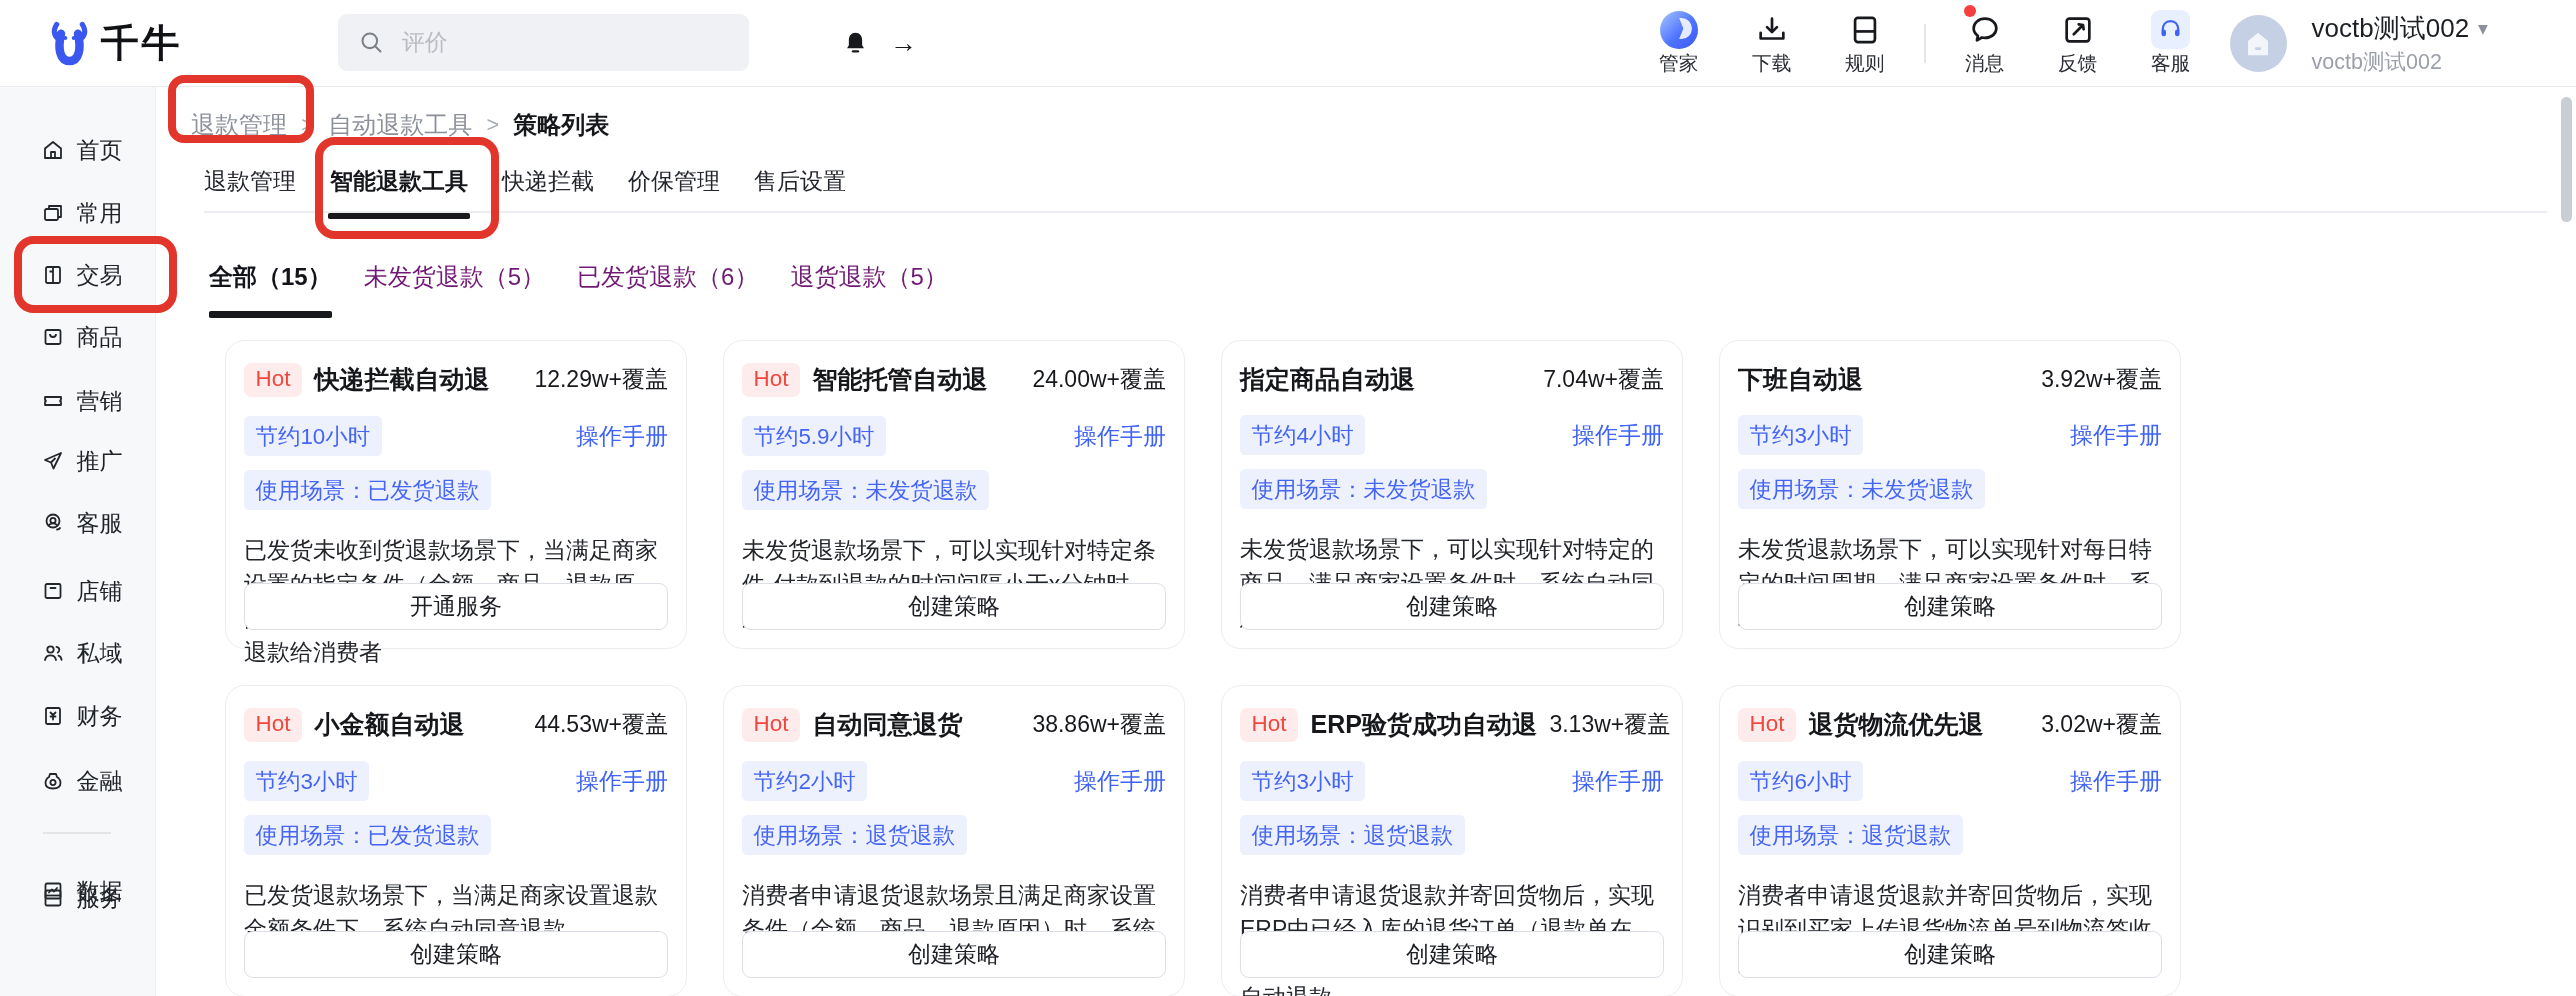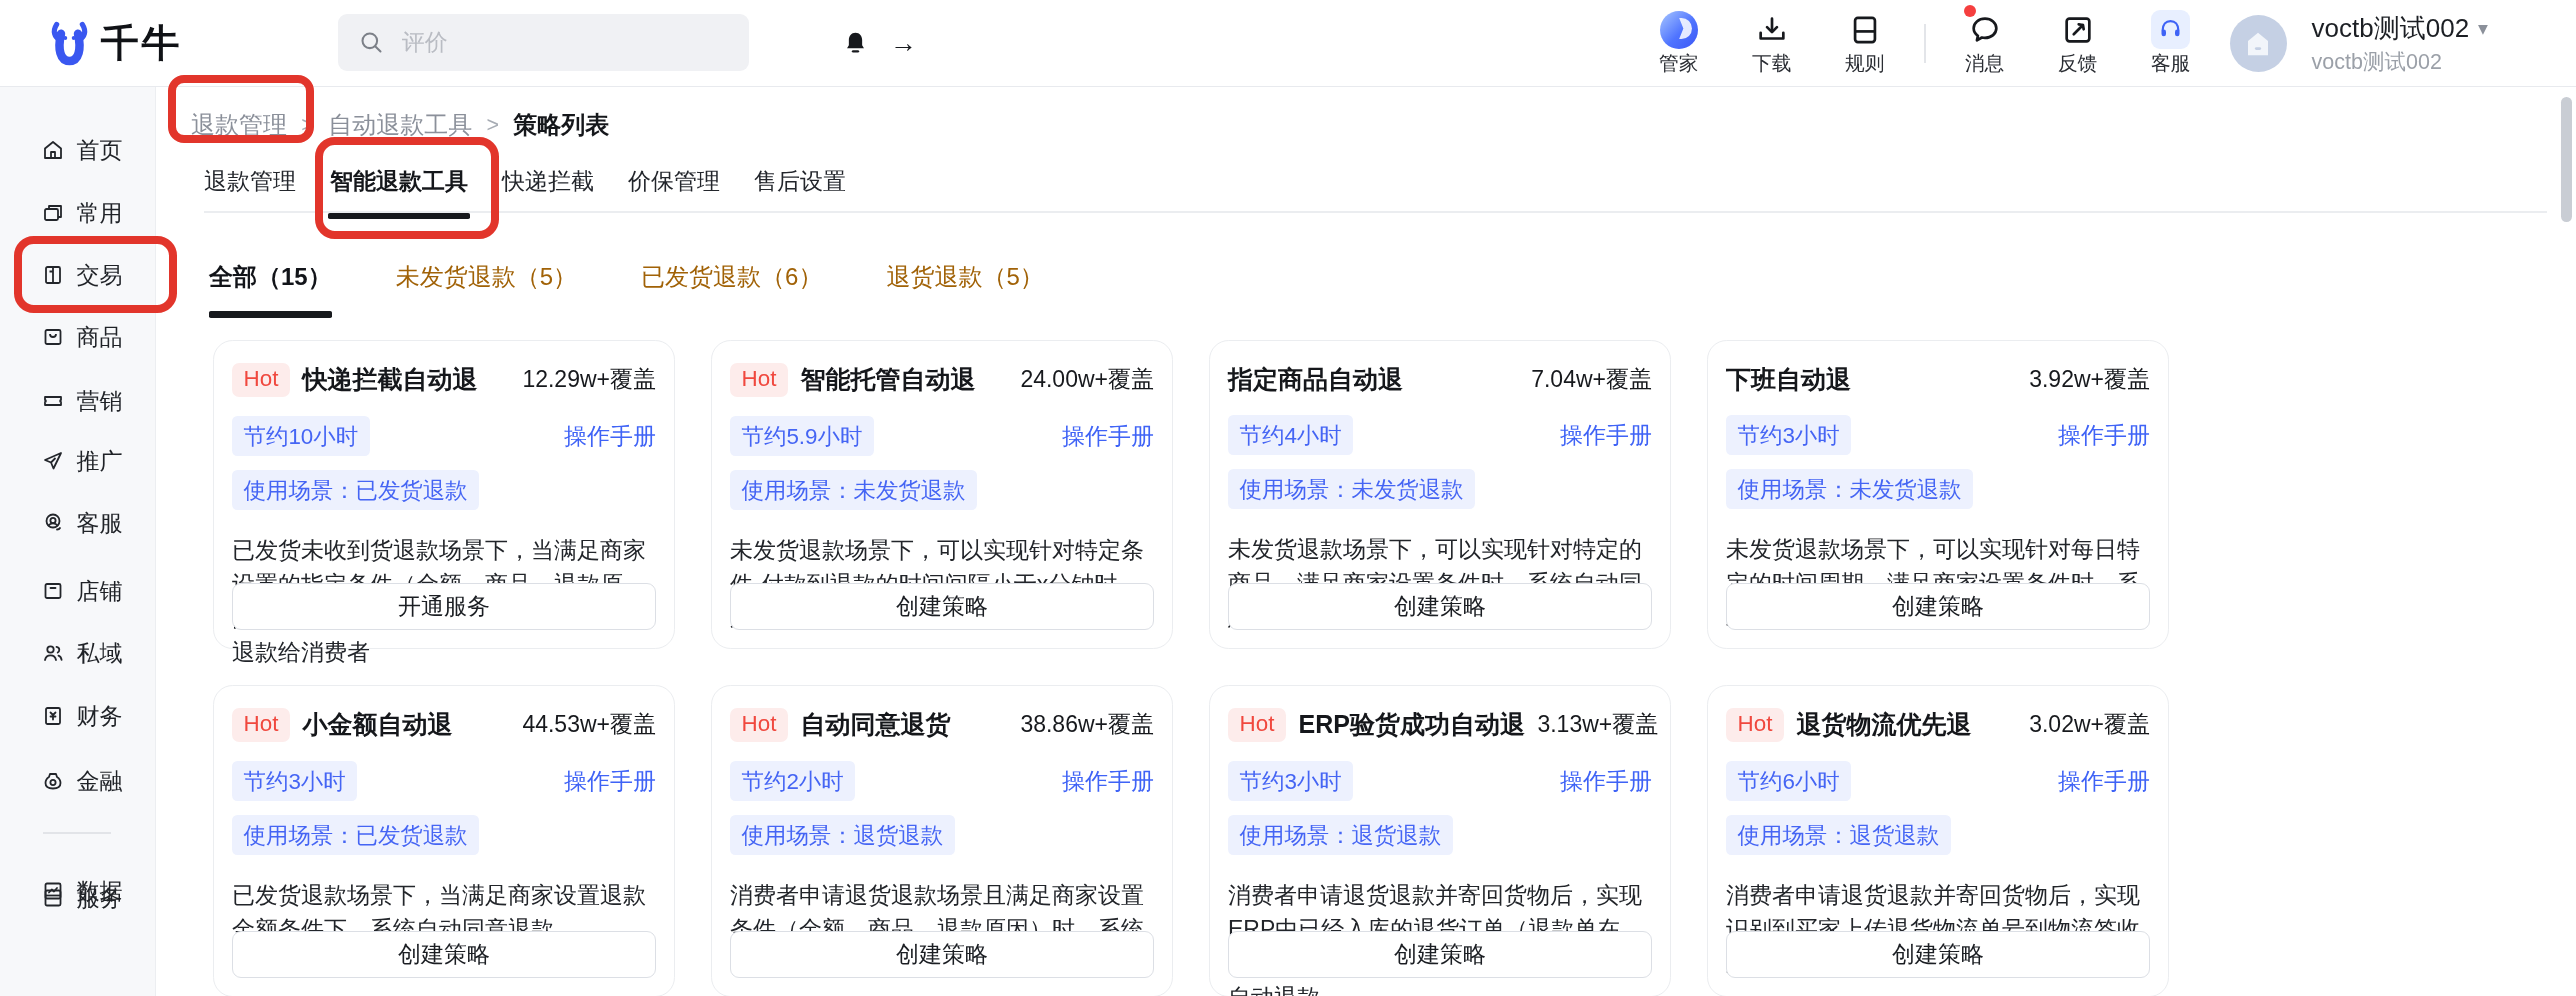--- a/index.html
+++ b/index.html
@@ -46,27 +46,27 @@
   .crumb-current { color:#15171b; font-weight:700; }
 
   
   .tabs { position:absolute; left:204px; top:166px; display:flex; gap:34px; z-index:3; }
   .tab { font-size:23px; color:#23262c; padding-bottom:16px; position:relative; cursor:pointer; white-space:nowrap; }
   .tab.active { font-weight:700; color:#15171b; }
   .tab.active::after { content:""; position:absolute; left:-1.8px; right:-1.8px; bottom:-6.3px; height:6.3px; background:#17191d; border-radius:1.8px; }
   .tabs-divider { position:absolute; left:204px; top:211px; width:2343px; height:1.8px; background:#ebedf0; }
 
   
-  .filters { position:absolute; left:209px; top:261px; display:flex; gap:64px; z-index:3; }
-  .filter { font-size:24px; color:#a16207; position:relative; padding-bottom:18px; cursor:pointer; white-space:nowrap; }
+  .filters { position:absolute; left:209px; top:261px; display:flex; gap:32px; z-index:3; }
+  .filter { font-size:24px; color:#701a75; position:relative; padding-bottom:18px; cursor:pointer; white-space:nowrap; }
   .filter.active { font-weight:700; color:#121419; }
   .filter.active::after { content:""; position:absolute; left:0; right:0; bottom:-7.2px; height:7.2px; background:#17191d; border-radius:1.8px; }
 
   
-  .cards { position:absolute; left:213px; top:340px; width:1920px; display:grid; grid-template-columns:repeat(4,462px); grid-template-rows:309px 312px; column-gap:23px; row-gap:29.5px; z-index:2;gap:36px; }
+  .cards { position:absolute; left:225px; top:340px; width:1920px; display:grid; grid-template-columns:repeat(4,462px); grid-template-rows:309px 312px; column-gap:23px; row-gap:29.5px; z-index:2;gap:36px; }
   .card { position:relative; background:#fff; border:1.8px solid #ebedf0; border-radius:19.7px; padding:21.5px 18px 18px 18px; }
   .card-head { display:flex; align-items:center; gap:12.5px; }
   .hot-badge { background:#fdeceb; color:#f0483e; font-size:22.4px; font-weight:500; padding:3.6px 11.6px; border-radius:7.2px; line-height:1.2; }
   .card-title { font-size:25px; font-weight:700; color:#15171b; white-space:nowrap; }
   .card-cov { margin-left:auto; font-size:23px; color:#17191d; white-space:nowrap; }
   .card-row2 { margin-top:19.7px; display:flex; align-items:center; justify-content:space-between; }
   .blue-tag { background:#edf1fe; color:#4565f4; font-size:22.4px; padding:5.4px 11.6px; border-radius:5.4px; line-height:1.3; white-space:nowrap; }
   .manual-link { color:#3f63f6; font-size:23px; cursor:pointer; white-space:nowrap; }
   .card-row3 { margin-top:14.3px; display:flex; }
   .card-desc { margin-top:23px; font-size:23px; color:#22252a; line-height:34px; }

